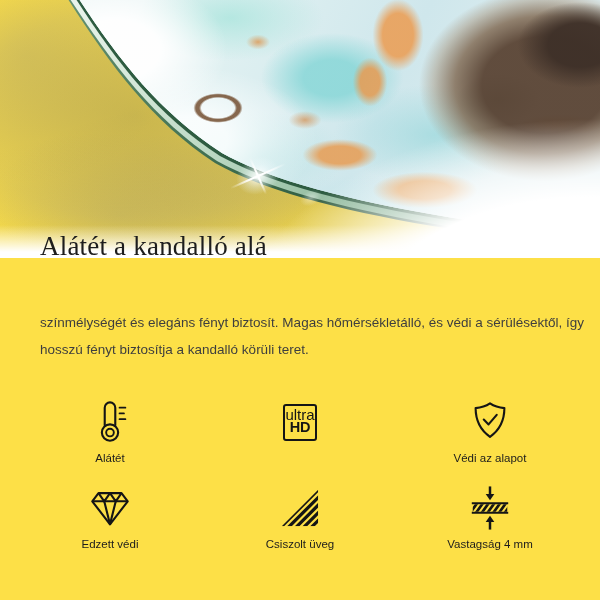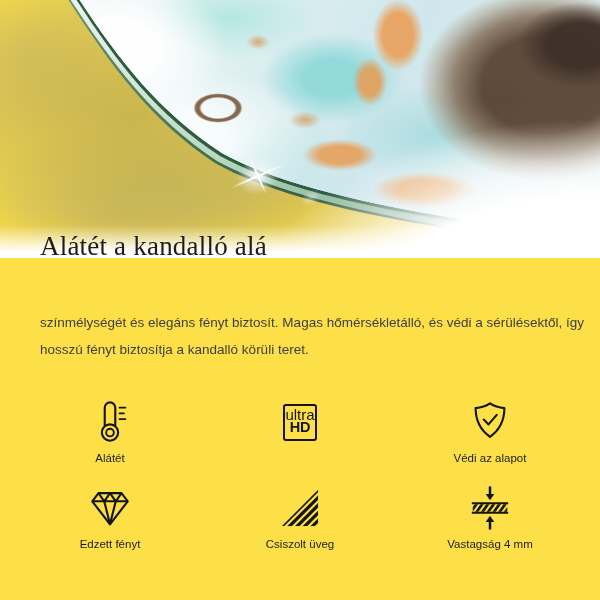--- a/index.html
+++ b/index.html
@@ -146,21 +146,21 @@
 
     <div class="feature">
       <div class="icon-box">
         <svg class="ic" width="46" height="46" viewBox="0 0 48 48" stroke-linejoin="round">
           <path d="M 5.5 17 L 12 8.5 L 36 8.5 L 42.5 17 L 24 41 Z"></path>
           <path d="M 12 8.5 L 18 17 L 24 8.5 L 30 17 L 36 8.5"></path>
           <path d="M 5.5 17 H 42.5"></path>
           <path d="M 18 17 L 24 41 M 30 17 L 24 41"></path>
         </svg>
       </div>
-      <div class="feature-label">Edzett fényt</div>
+      <div class="feature-label">Edzett védi</div>
     </div>
 
     <div class="feature">
       <div class="icon-box">
         <svg width="46" height="46" viewBox="0 0 48 48">
           <defs>
             <clipPath id="triClip">
                 <polygon points="5,43 43,43 43,5"></polygon>
               </clipPath>
           </defs>

